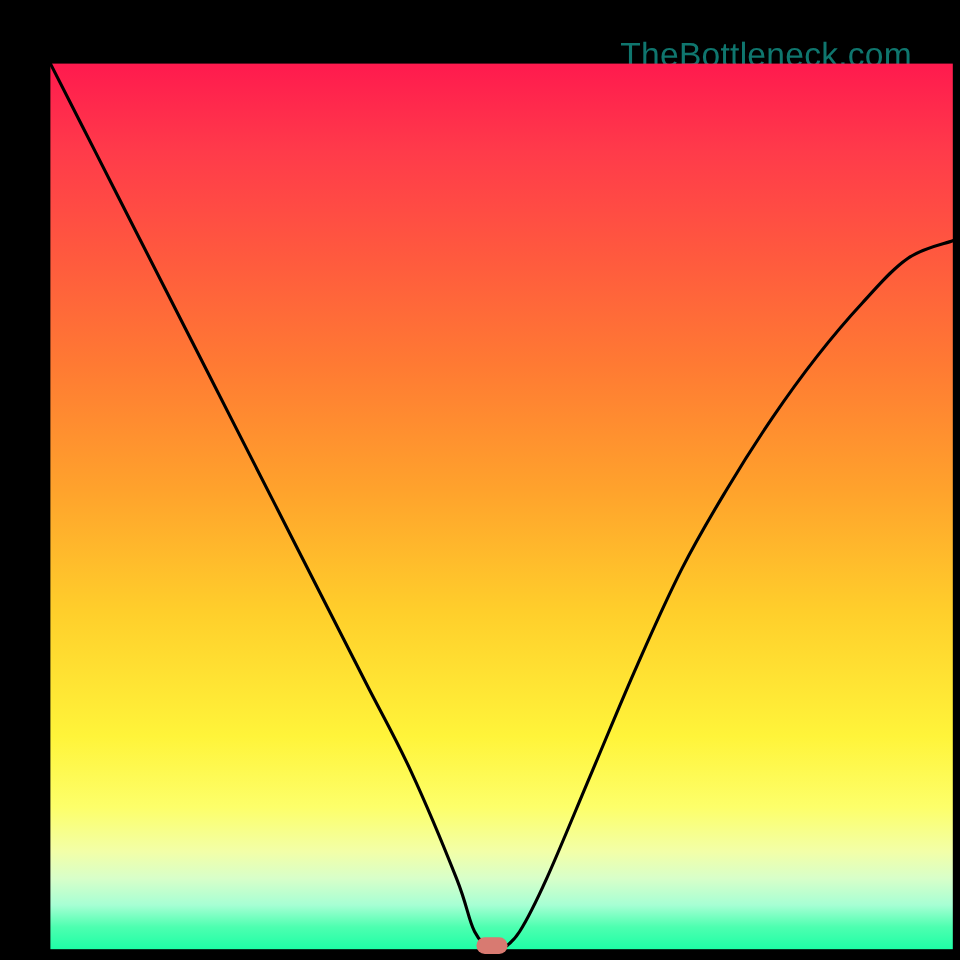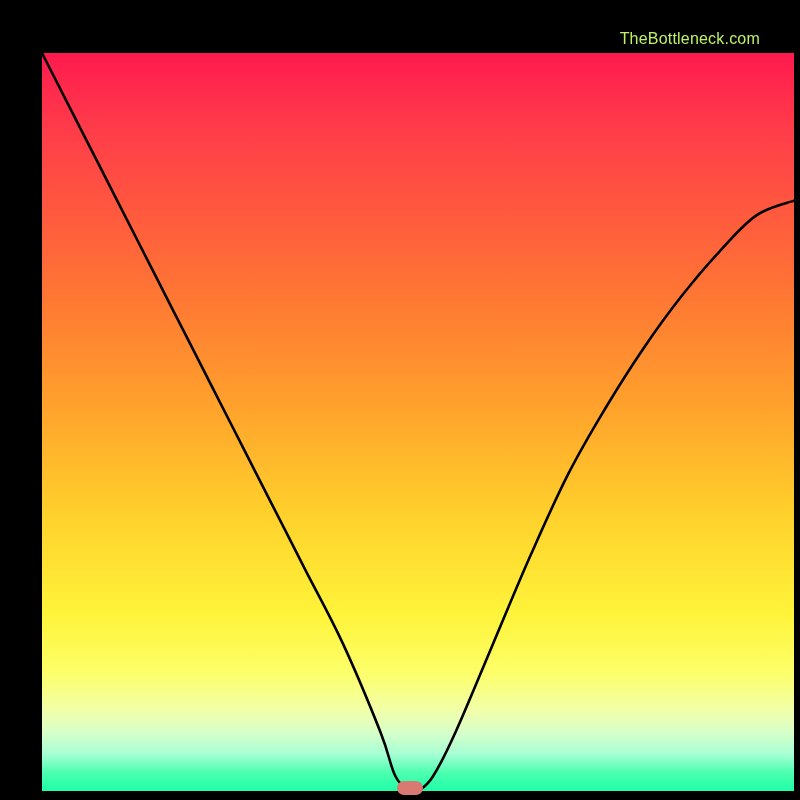--- a/index.html
+++ b/index.html
@@ -35,22 +35,22 @@
       #a7ffd4 95%,
       #4dffb0 97.5%,
       #1effa6 100%
     );
   }
 
   .watermark {
     position: absolute;
     top: 12px;
     right: 22px;
-    color: #bef264;
-    font-size: 16px;
+    color: #0f766e;
+    font-size: 28px;
     font-weight: 500;
     letter-spacing: 0.2px;
     user-select: none;
   }
 
   svg.curve {
     position: absolute;
     left: 0; top: 0;
     width: 100%;
     height: 100%;

